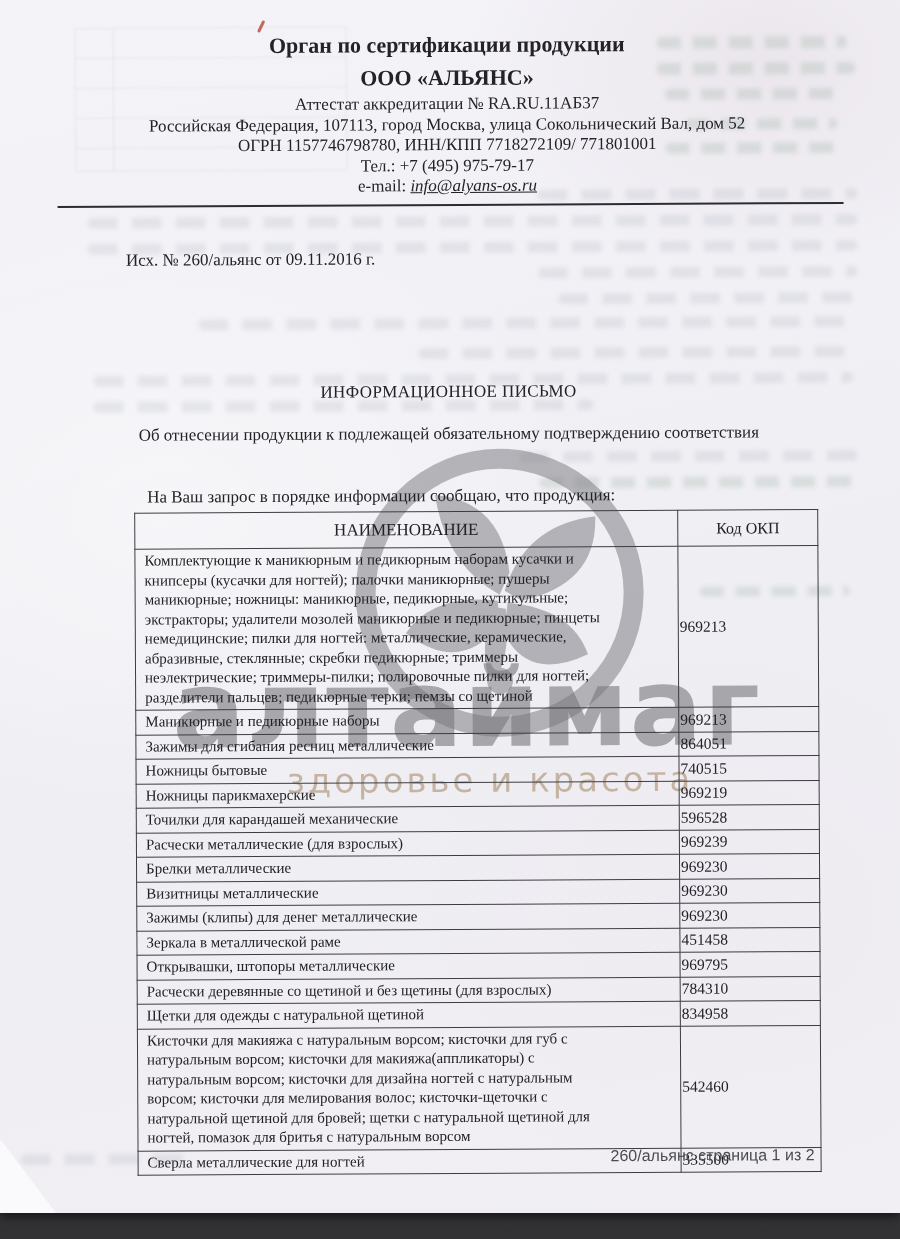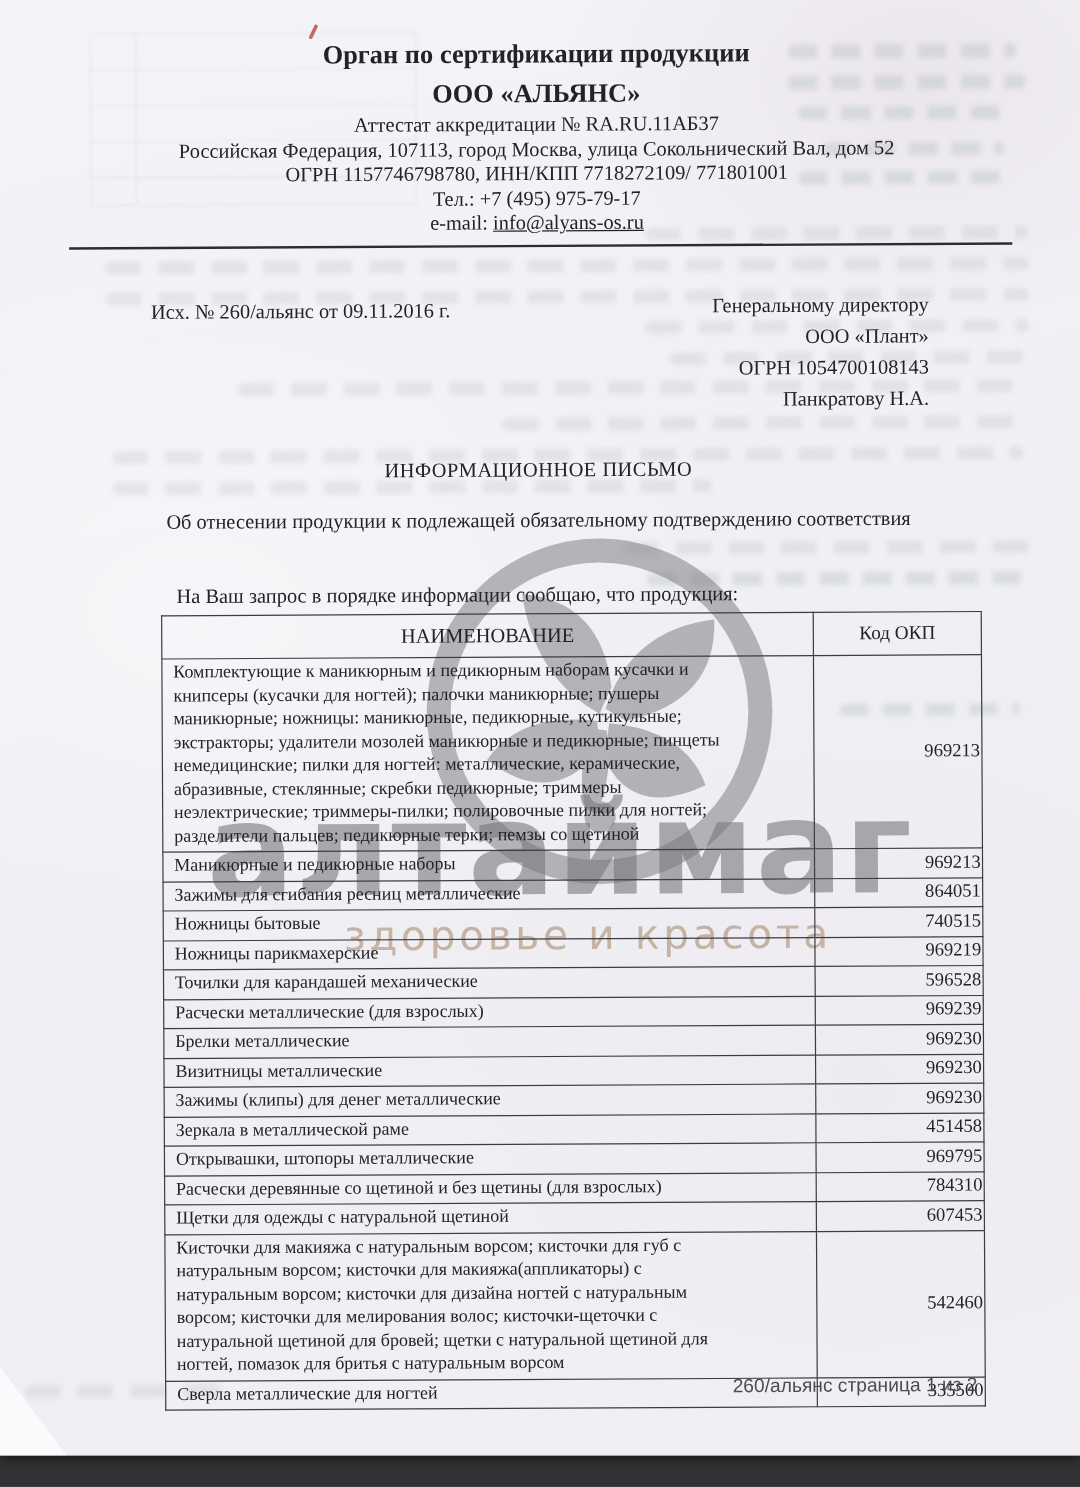--- a/index.html
+++ b/index.html
@@ -28,36 +28,36 @@
   .wm-logo{left:350px;top:443px;width:300px;height:300px;opacity:.5;}
   .wm-brand{left:172px;top:655px;width:716px;font-family:"DejaVu Sans",sans-serif;font-weight:bold;
     font-size:108px;line-height:1;letter-spacing:1px;color:rgba(118,118,124,.6);white-space:nowrap;}
   .wm-tagline{left:286px;top:760px;font-family:"DejaVu Sans",sans-serif;font-size:34px;letter-spacing:3px;
     color:rgba(174,148,122,.66);white-space:nowrap;}
 
   
   .org-header{position:absolute;left:0;right:0;top:28px;text-align:center;}
   .org-line-b{font-size:22px;font-weight:bold;line-height:33px;}
   .org-line{font-size:17px;line-height:20.5px;}
-  .underlined{text-decoration:underline;}
+  .underlined{text-decoration:underline;font-style:italic;}
   .divider{position:absolute;left:60px;top:204px;width:786px;height:2px;background:#2c2c31;}
   .meta-row{position:absolute;left:128px;right:124px;top:243px;display:flex;justify-content:space-between;align-items:flex-start;}
   .ref{font-size:17px;padding-top:6px;}
   .addressee{text-align:right;font-size:17px;line-height:26px;}
   .letter-title{position:absolute;left:0;right:0;top:382px;text-align:center;font-size:17px;letter-spacing:.4px;}
   .letter-subject{position:absolute;left:0;right:0;top:424px;text-align:center;font-size:17px;}
   .letter-intro{position:absolute;left:148px;top:486px;font-size:17px;}
 
   table.okp{position:absolute;left:135px;top:511px;width:683px;border-collapse:collapse;table-layout:fixed;}
   table.okp col.c1{width:543px;} table.okp col.c2{width:140px;}
   table.okp th, table.okp td{border:1.6px solid #3c3c42;}
   table.okp th{font-weight:normal;font-size:17px;height:33px;text-align:center;}
   table.okp th.code-h{font-size:16px;}
   td.name-cell{font-size:15px;line-height:19.5px;padding:2px 6px 2px 9px;white-space:pre-line;vertical-align:middle;}
-  td.code-cell{text-align:right;vertical-align:middle;font-size:15.5px;}
+  td.code-cell{text-align:left;vertical-align:middle;font-size:15.5px;}
 
   .footer-ref{position:absolute;right:88px;top:1148px;font-family:"Liberation Sans",sans-serif;font-size:16px;color:#4c4c52;}
 
   .corner-fold{position:absolute;left:0;top:1139px;width:56px;height:74px;background:#fafafc;
     clip-path:polygon(0 0,0 100%,100% 100%);box-shadow:2px -2px 4px rgba(0,0,0,.12);}
   .pen-mark{position:absolute;left:263px;top:19px;width:3px;height:13px;background:#b73a2e;opacity:.75;border-radius:2px;transform:rotate(26deg);}
 </style>
 </head>
 <body>
 
@@ -112,26 +112,20 @@
         <div class="org-line">Российская Федерация, 107113, город Москва, улица Сокольнический Вал, дом 52</div>
         <div class="org-line">ОГРН 1157746798780, ИНН/КПП 7718272109/ 771801001</div>
         <div class="org-line">Тел.: +7 (495) 975-79-17</div>
         <div class="org-line"><span>e-mail: </span><span class="underlined">info@alyans-os.ru</span></div>
       </div>
 
       <div class="divider"></div>
 
       <div class="meta-row">
         <div class="ref">Исх. № 260/альянс от 09.11.2016 г.</div>
-        <div class="addressee">
-            <div>Генеральному директору</div>
-            <div>ООО «Плант»</div>
-            <div>ОГРН 1054700108143</div>
-            <div>Панкратову Н.А.</div>
-          </div>
       </div>
 
       <div class="letter-title">ИНФОРМАЦИОННОЕ ПИСЬМО</div>
       <div class="letter-subject">Об отнесении продукции к подлежащей обязательному подтверждению соответствия</div>
       <div class="letter-intro">На Ваш запрос в порядке информации сообщаю, что продукция:</div>
 
       <table class="okp">
         <colgroup>
             <col class="c1">
             <col class="c2">
@@ -197,21 +191,21 @@
             <tr>
               <td class="name-cell">Открывашки, штопоры металлические</td>
               <td class="code-cell">969795</td>
             </tr>
             <tr>
               <td class="name-cell">Расчески деревянные со щетиной и без щетины (для взрослых)</td>
               <td class="code-cell">784310</td>
             </tr>
             <tr>
               <td class="name-cell">Щетки для одежды с натуральной щетиной</td>
-              <td class="code-cell">607453</td>
+              <td class="code-cell">834958</td>
             </tr>
             <tr>
               <td class="name-cell">Кисточки для макияжа с натуральным ворсом; кисточки для губ с
 натуральным ворсом; кисточки для макияжа(аппликаторы) с
 натуральным ворсом; кисточки для дизайна ногтей с натуральным
 ворсом; кисточки для мелирования волос; кисточки-щеточки с
 натуральной щетиной для бровей; щетки с натуральной щетиной для
 ногтей, помазок для бритья с натуральным ворсом</td>
               <td class="code-cell">542460</td>
             </tr>

